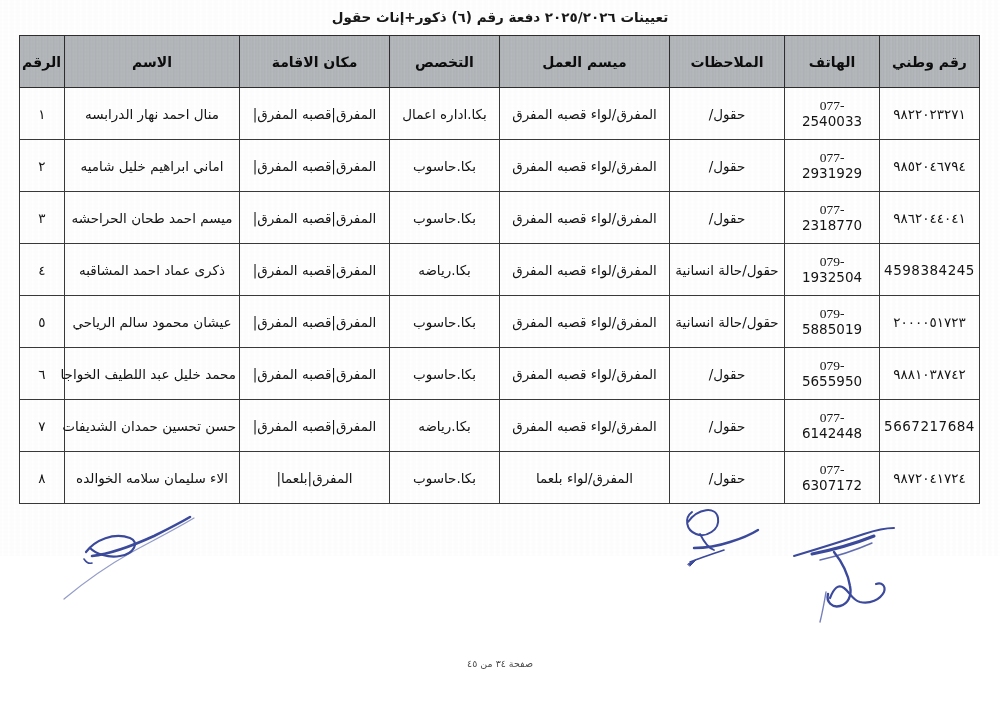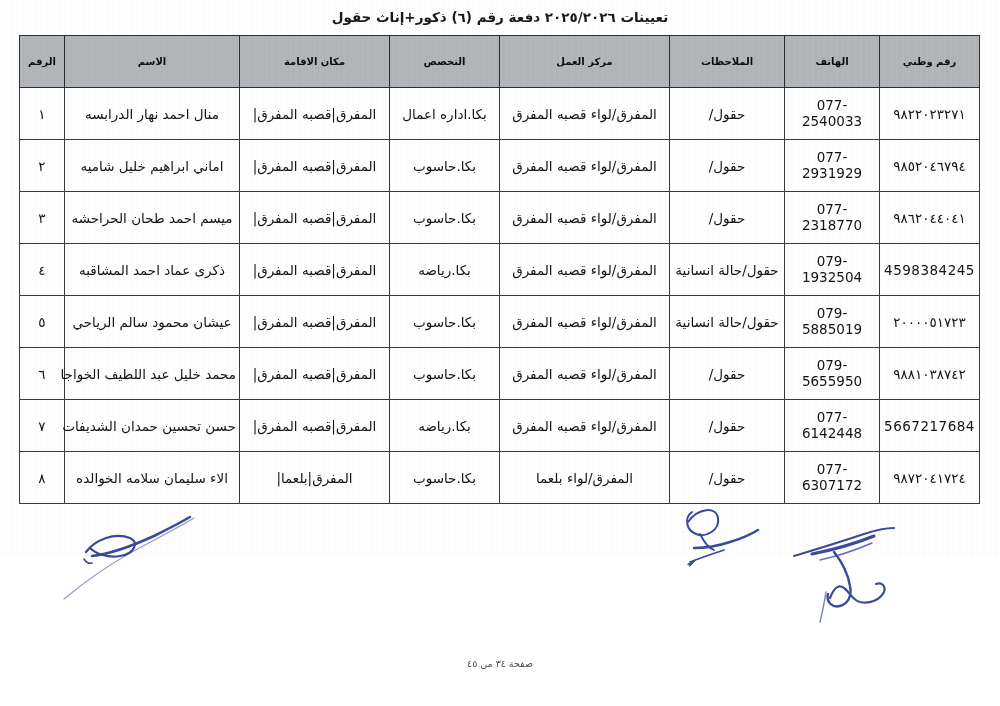--- a/index.html
+++ b/index.html
@@ -72,21 +72,21 @@
     color: #141414;
     padding: 2px 3px;
     box-sizing: border-box;
   }
   table.main-table thead th {
     height: 52px;
     background: #b6babe;
     background-image:
       repeating-linear-gradient(0deg, rgba(255,255,255,0.10) 0px, rgba(0,0,0,0.05) 1px, rgba(255,255,255,0.10) 2px),
       repeating-linear-gradient(90deg, rgba(0,0,0,0.05) 0px, rgba(255,255,255,0.08) 2px, rgba(0,0,0,0.05) 3px);
-    font-size: 10px;
+    font-size: 14px;
     font-weight: bold;
     color: #0d0d0d;
     border-color: #2e2e2e;
   }
   table.main-table tbody td {
     height: 52px;
     font-size: 13.5px;
     font-weight: normal;
   }
 
@@ -107,21 +107,21 @@
   .cell-center{ font-size: 13px; white-space: nowrap; }
   .cell-notes { font-size: 13px; white-space: nowrap; margin-top: 20px; }
   .cell-natid { font-size: 14px; letter-spacing: 0.5px; white-space: nowrap; }
 
   .cell-phone {
     font-family: "DejaVu Sans", "Liberation Sans", sans-serif;
     font-size: 15px;
     direction: ltr;
     line-height: 1.12;
   }
-  .phone-a { display: block; }
+  .phone-a { display: block; font-family: Liberation Serif, serif; }
   .phone-b { display: block; }
 
   
   .signatures {
     position: absolute;
     top: 500px;
     left: 0;
     width: 1000px;
     height: 130px;
     pointer-events: none;
@@ -162,21 +162,21 @@
         <col class="c-spec">
         <col class="c-resid">
         <col class="c-name">
         <col class="c-num">
       </colgroup>
       <thead>
         <tr>
           <th>رقم وطني</th>
           <th>الهاتف</th>
           <th>الملاحظات</th>
-          <th>مركز العمل</th>
+          <th>ميسم العمل</th>
           <th>التخصص</th>
           <th>مكان الاقامة</th>
           <th>الاسم</th>
           <th>الرقم</th>
         </tr>
       </thead>
       <tbody>
         <tr>
           <td class="cell-natid">٩٨٢٢٠٢٣٢٧١</td>
           <td class="cell-phone">

